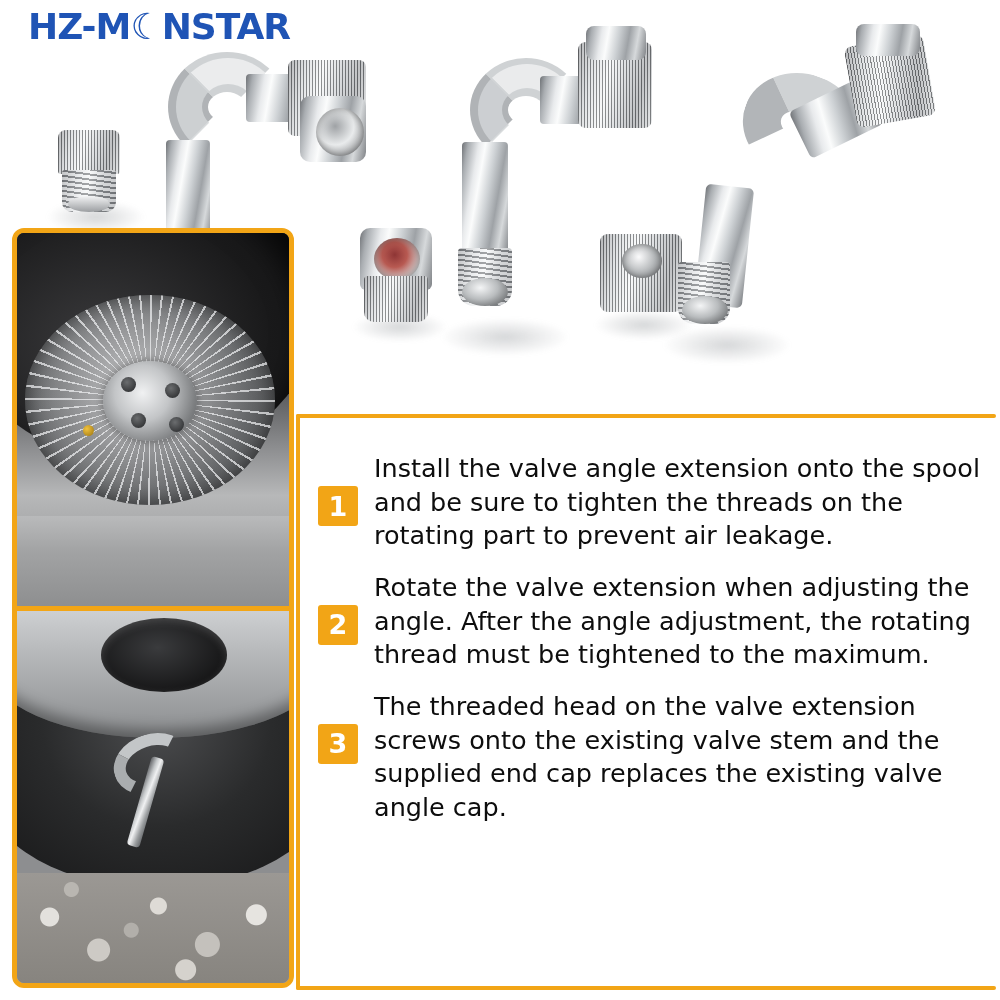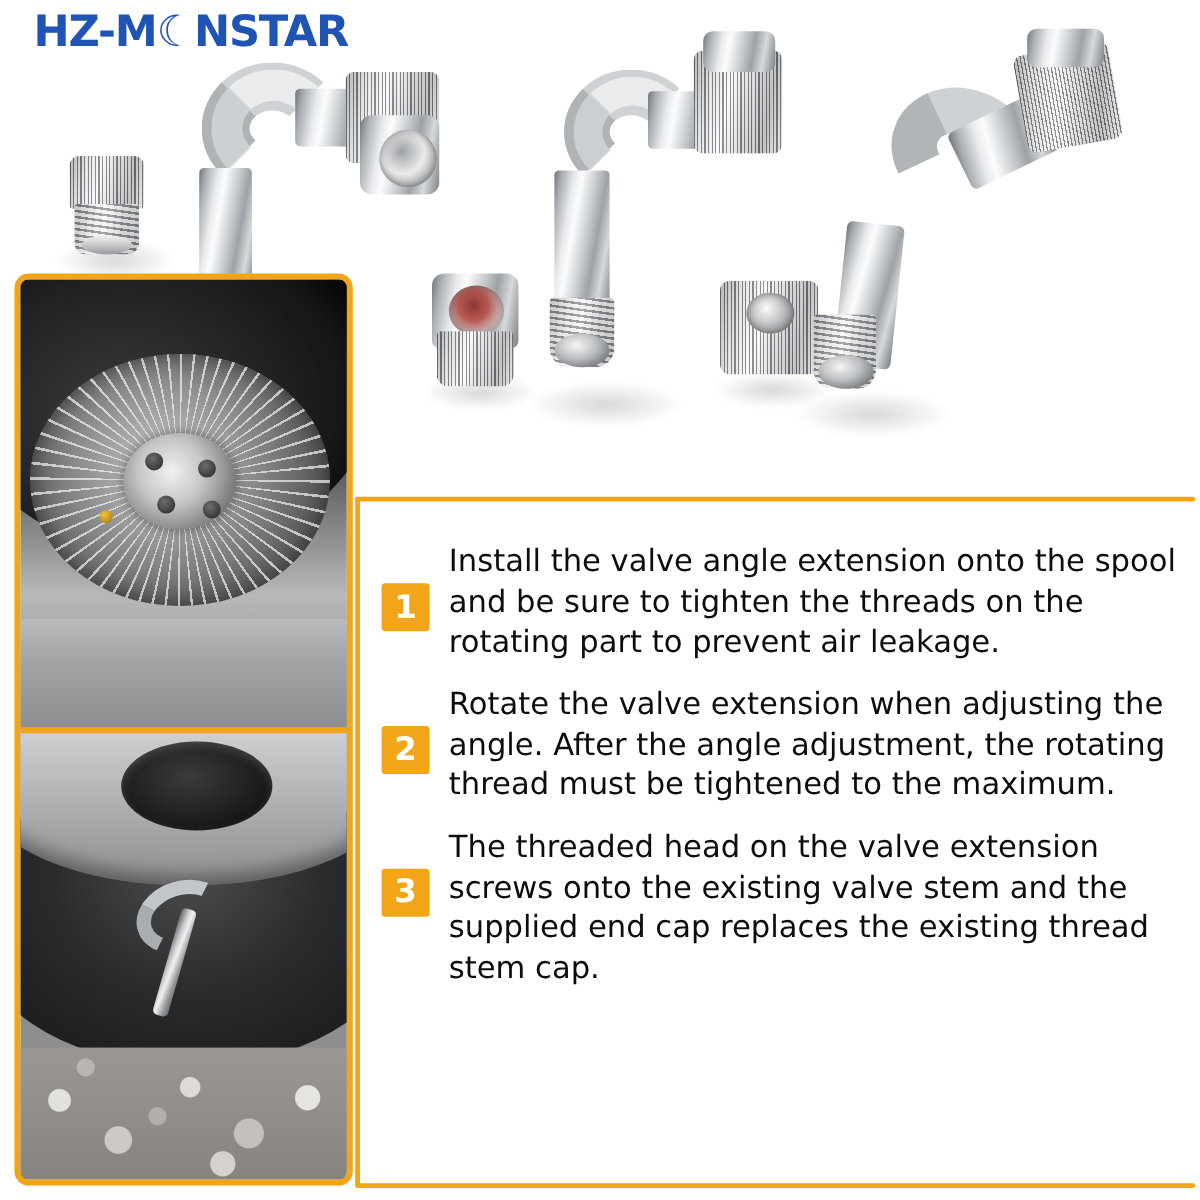--- a/index.html
+++ b/index.html
@@ -408,16 +408,16 @@
     <div class="step-text">Install the valve angle extension onto the spool and be sure to tighten the threads on the rotating part to prevent air leakage.</div>
   </div>
 
   <div class="step step-2">
     <div class="step-num">2</div>
     <div class="step-text"> Rotate the valve extension when adjusting the angle. After the angle adjustment, the rotating thread must be tightened to the maximum.</div>
   </div>
 
   <div class="step step-3">
     <div class="step-num">3</div>
-    <div class="step-text">The threaded head on the valve extension screws onto the existing valve stem and the supplied end cap replaces the existing thread stem cap.</div>
+    <div class="step-text">The threaded head on the valve extension screws onto the existing valve stem and the supplied end cap replaces the existing valve angle cap.</div>
   </div>
 
 </div>
 
 </body></html>

